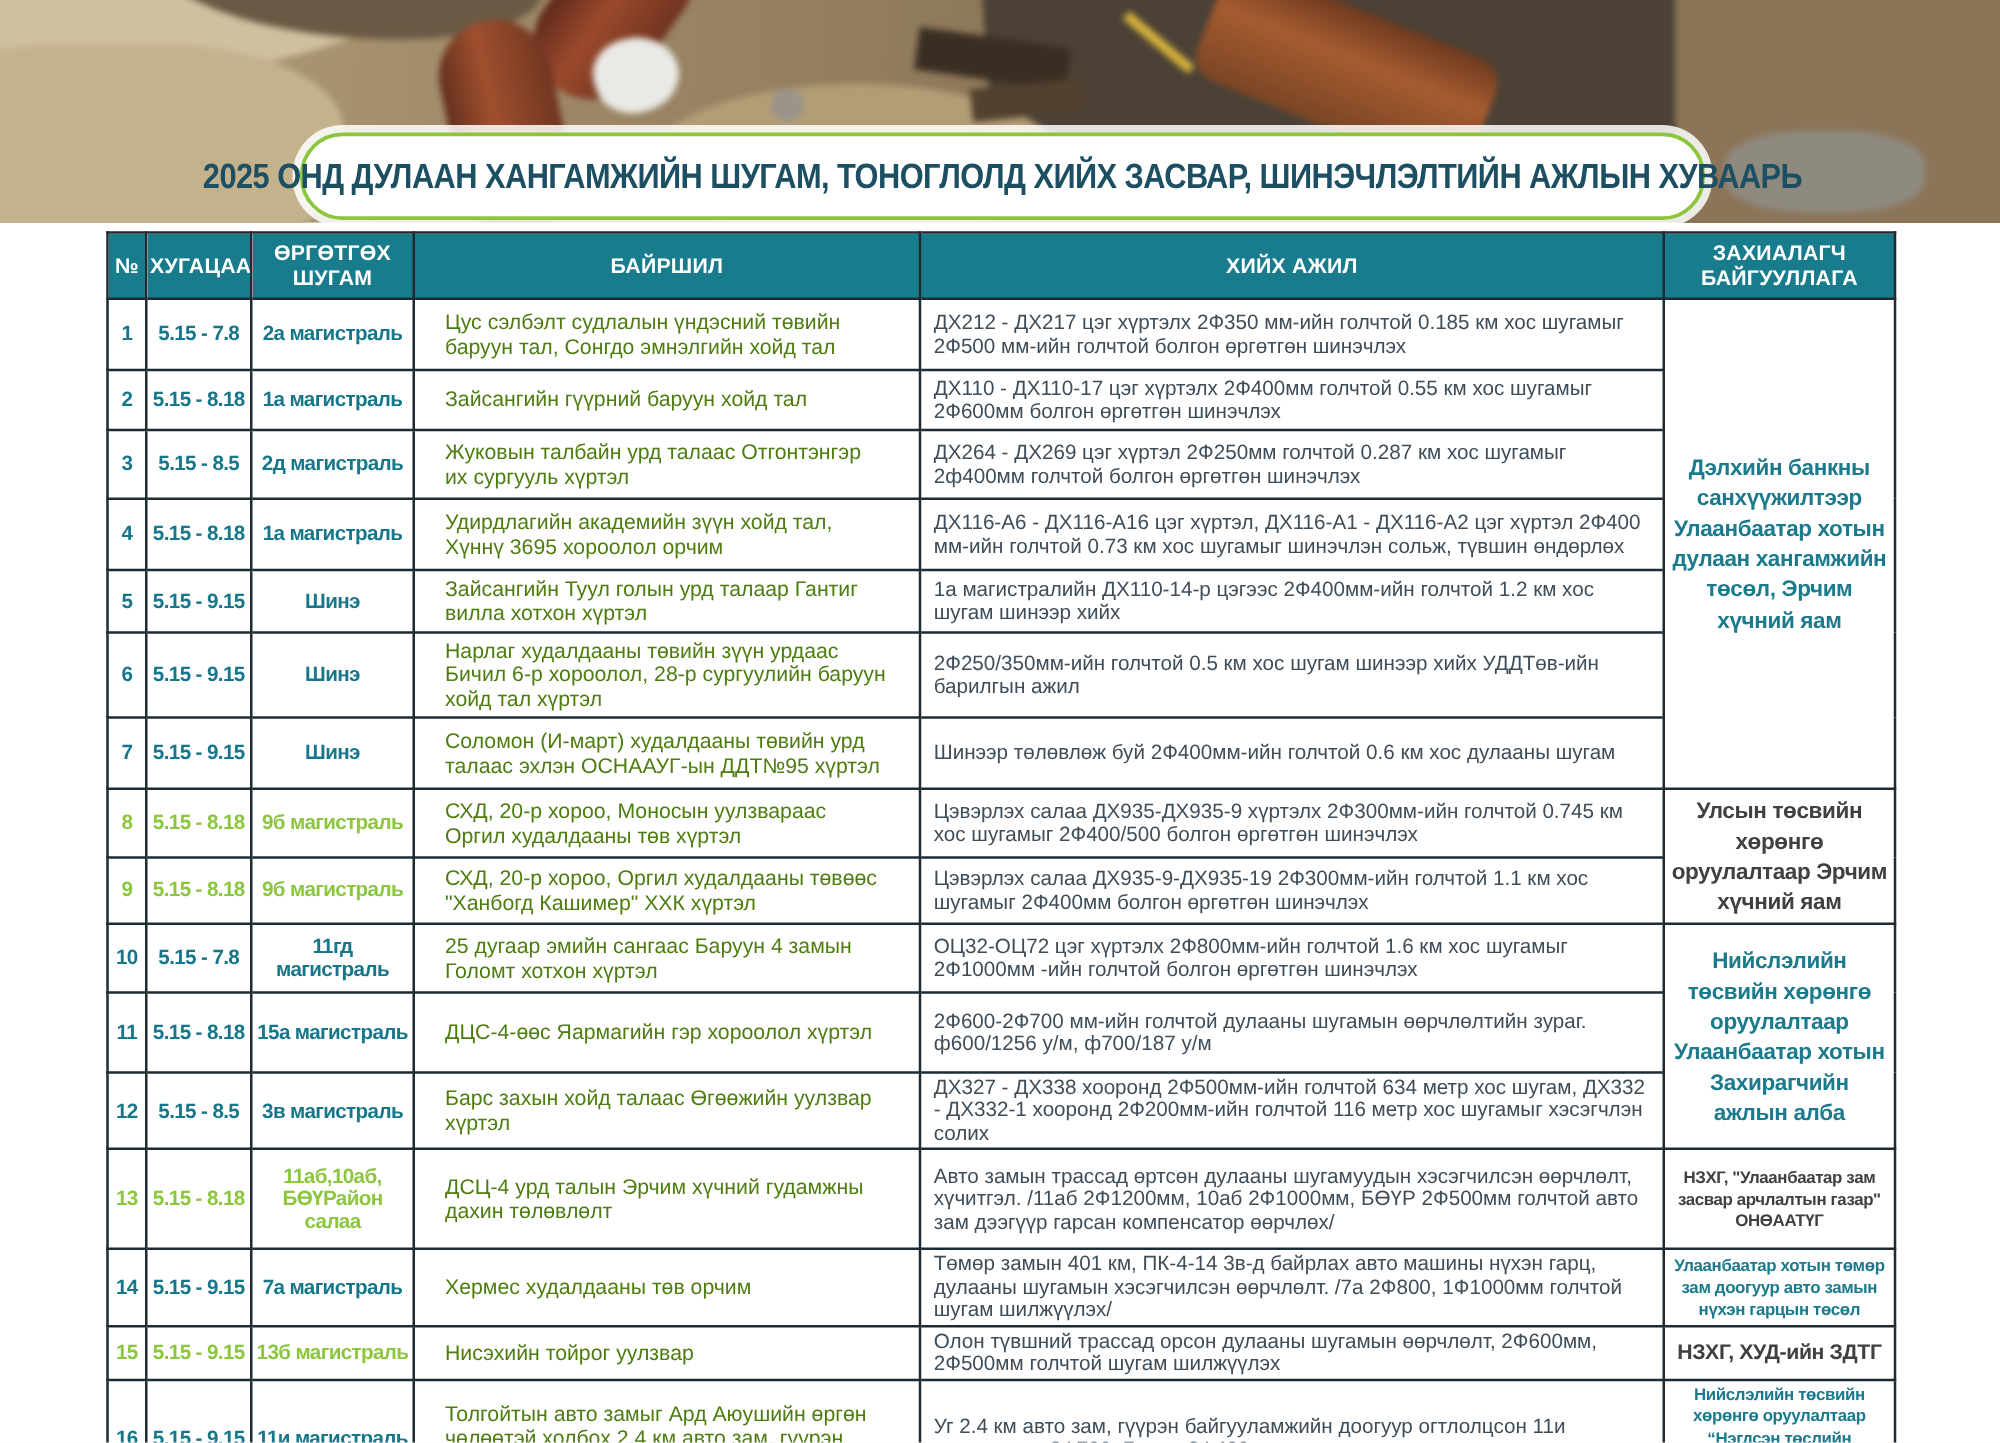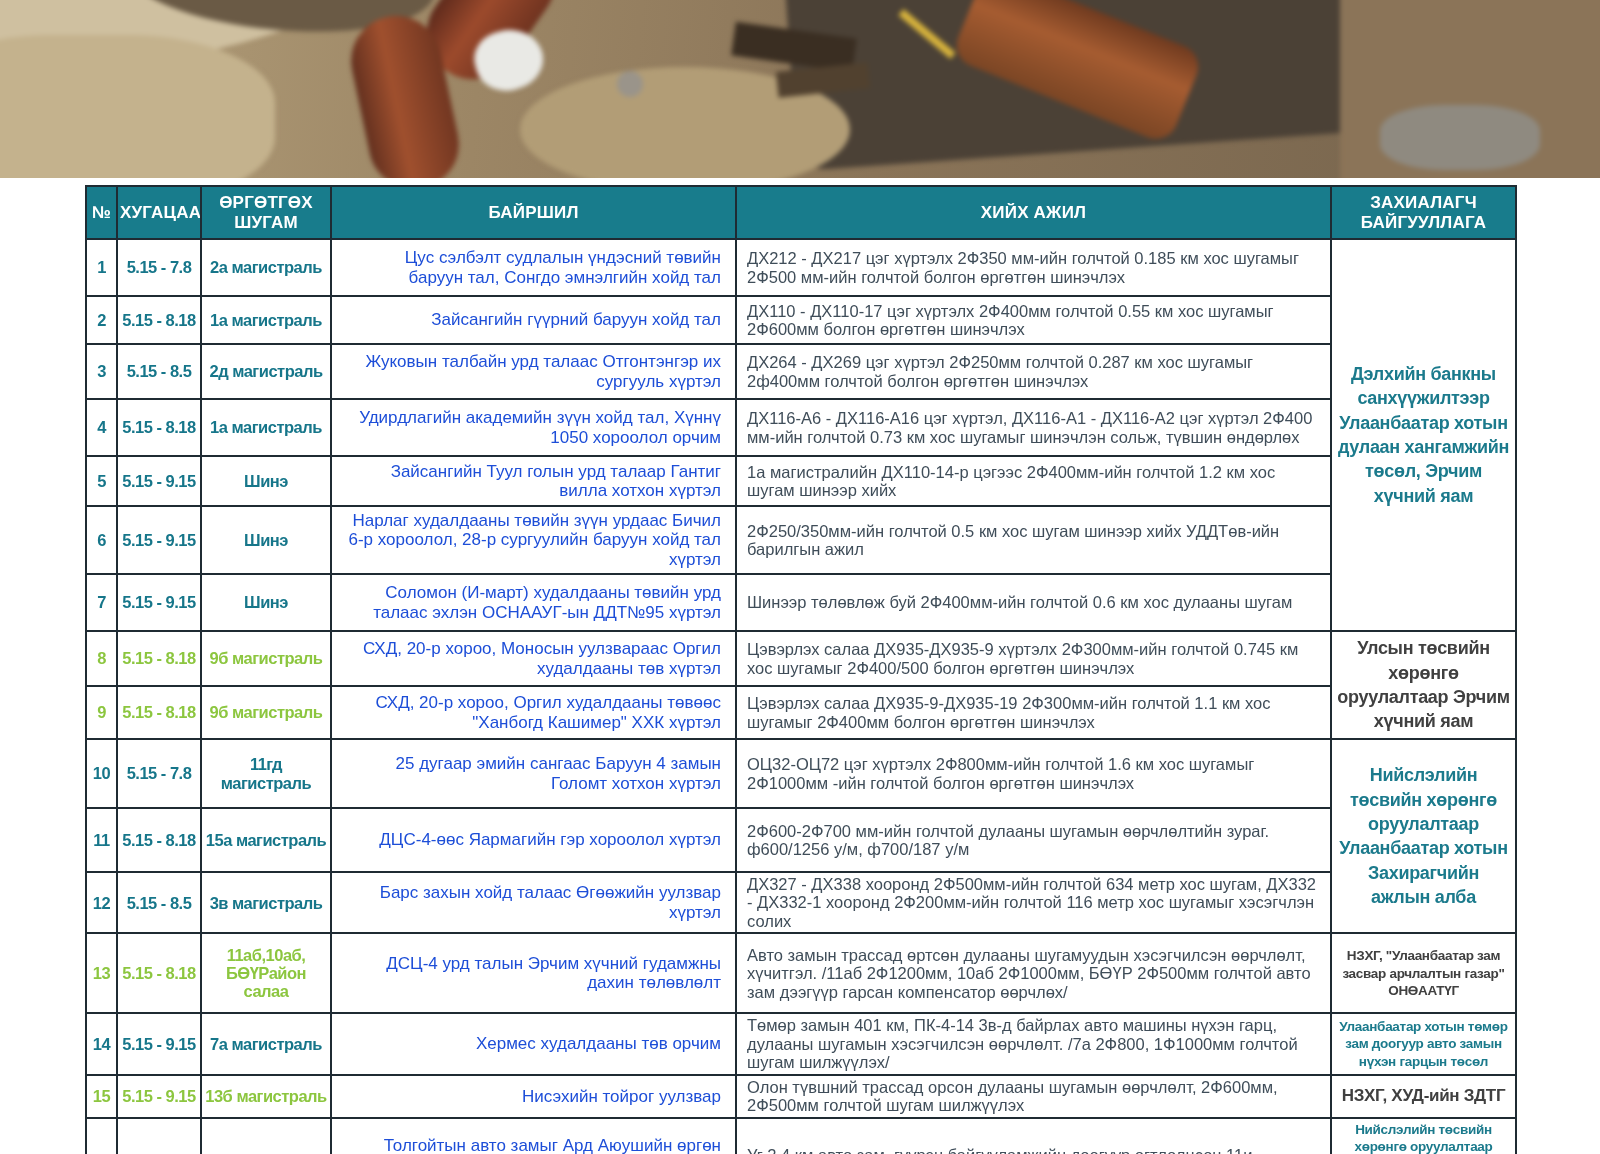--- a/index.html
+++ b/index.html
@@ -36,21 +36,21 @@
   .banner-text b{font-weight:900;}
 
   
   table.sched{position:absolute;left:85px;top:185px;width:1430px;border-collapse:collapse;table-layout:fixed;}
   .sched td,.sched th{border:2px solid #1f2b33;overflow:hidden;}
   .sched th{background:#187c8c;color:#ffffff;font-size:17px;font-weight:bold;text-align:center;
             letter-spacing:0.2px;line-height:1.15;height:51px;padding:0 2px;}
   .sched td{vertical-align:middle;padding:2px 6px;}
   td.accent{color:#16768a;font-weight:bold;font-size:16.5px;text-align:center;letter-spacing:-0.5px;line-height:1.1;padding:2px 2px;}
   td.accent.green{color:#8cc63f;}
-  td.loc{font-size:17px;color:#1d4ed8;text-align:right;line-height:1.14;padding:2px 14px;}
+  td.loc{font-size:17px;color:#4d7c0f;text-align:left;line-height:1.14;padding:2px 24px;}
   td.work{font-size:16.5px;color:#3f4d59;text-align:left;line-height:1.12;padding:2px 10px;}
   td.client{text-align:center;font-weight:bold;letter-spacing:-0.3px;line-height:1.35;padding:2px 5px;}
   td.client.teal{color:#1b7a8c;}
   td.client.green{color:#404040;}
   td.client.large{font-size:18px;}
   td.client.medium{font-size:17px;}
   td.client.small{font-size:13.5px;line-height:1.3;}
 </style>
 </head>
 <body>
@@ -70,20 +70,25 @@
       <div class="shape pipe-b"></div>
       <div class="shape pipe-c"></div>
       <div class="shape wrapw"></div>
       <div class="shape plank1"></div>
       <div class="shape plank2"></div>
       <div class="shape stick"></div>
       <div class="shape flange"></div>
     </div>
   </div>
 
+  <div class="banner">
+    <div class="banner-text">
+      <span>2025 ОНД ДУЛААН ХАНГАМЖИЙН ШУГАМ, ТОНОГЛОЛД ХИЙХ </span><b>ЗАСВАР, ШИНЭЧЛЭЛТИЙН АЖЛЫН ХУВААРЬ</b>
+    </div>
+  </div>
 
   <table class="sched">
     <colgroup>
       <col style="width:31px">
         <col style="width:84px">
         <col style="width:130px">
       <col style="width:405px">
         <col style="width:595px">
         <col style="width:185px">
     </colgroup>
@@ -117,21 +122,21 @@
           <td class="accent teal">3</td>
           <td class="accent teal">5.15 - 8.5</td>
           <td class="accent teal">2д магистраль</td>
           <td class="loc">Жуковын талбайн урд талаас Отгонтэнгэр их сургууль хүртэл</td>
           <td class="work">ДХ264 - ДХ269 цэг хүртэл 2Ф250мм голчтой 0.287 км хос шугамыг 2ф400мм голчтой болгон өргөтгөн шинэчлэх</td>
         </tr>
         <tr style="height: 57px;">
           <td class="accent teal">4</td>
           <td class="accent teal">5.15 - 8.18</td>
           <td class="accent teal">1а магистраль</td>
-          <td class="loc">Удирдлагийн академийн зүүн хойд тал, Хүннү 1050 хороолол орчим</td>
+          <td class="loc">Удирдлагийн академийн зүүн хойд тал, Хүннү 3695 хороолол орчим</td>
           <td class="work">ДХ116-А6 - ДХ116-А16 цэг хүртэл, ДХ116-А1 - ДХ116-А2 цэг хүртэл 2Ф400 мм-ийн голчтой 0.73 км хос шугамыг шинэчлэн сольж, түвшин өндөрлөх</td>
         </tr>
         <tr style="height: 50px;">
           <td class="accent teal">5</td>
           <td class="accent teal">5.15 - 9.15</td>
           <td class="accent teal">Шинэ</td>
           <td class="loc">Зайсангийн Туул голын урд талаар Гантиг вилла хотхон хүртэл</td>
           <td class="work">1а магистралийн ДХ110-14-р цэгээс 2Ф400мм-ийн голчтой 1.2 км хос шугам шинээр хийх</td>
         </tr>
         <tr style="height: 68px;">
@@ -156,21 +161,21 @@
           <td class="work">Цэвэрлэх салаа ДХ935-ДХ935-9 хүртэлх 2Ф300мм-ийн голчтой 0.745 км хос шугамыг 2Ф400/500 болгон өргөтгөн шинэчлэх</td>
           <td class="client green large" rowspan="2">Улсын төсвийн хөрөнгө оруулалтаар Эрчим хүчний яам</td>
         </tr>
         <tr style="height: 53px;">
           <td class="accent green">9</td>
           <td class="accent green">5.15 - 8.18</td>
           <td class="accent green">9б магистраль</td>
           <td class="loc">СХД, 20-р хороо, Оргил худалдааны төвөөс "Ханбогд Кашимер" ХХК хүртэл</td>
           <td class="work">Цэвэрлэх салаа ДХ935-9-ДХ935-19 2Ф300мм-ийн голчтой 1.1 км хос шугамыг 2Ф400мм болгон өргөтгөн шинэчлэх</td>
         </tr>
-        <tr style="height: 69px;">
+        <tr style="height: 55px;">
           <td class="accent teal">10</td>
           <td class="accent teal">5.15 - 7.8</td>
           <td class="accent teal">11гд магистраль</td>
           <td class="loc">25 дугаар эмийн сангаас Баруун 4 замын Голомт хотхон хүртэл</td>
           <td class="work">ОЦ32-ОЦ72 цэг хүртэлх 2Ф800мм-ийн голчтой 1.6 км хос шугамыг 2Ф1000мм -ийн голчтой болгон өргөтгөн шинэчлэх</td>
           <td class="client teal large" rowspan="3">Нийслэлийн төсвийн хөрөнгө оруулалтаар Улаанбаатар хотын Захирагчийн ажлын алба</td>
         </tr>
         <tr style="height: 64px;">
           <td class="accent teal">11</td>
           <td class="accent teal">5.15 - 8.18</td>

